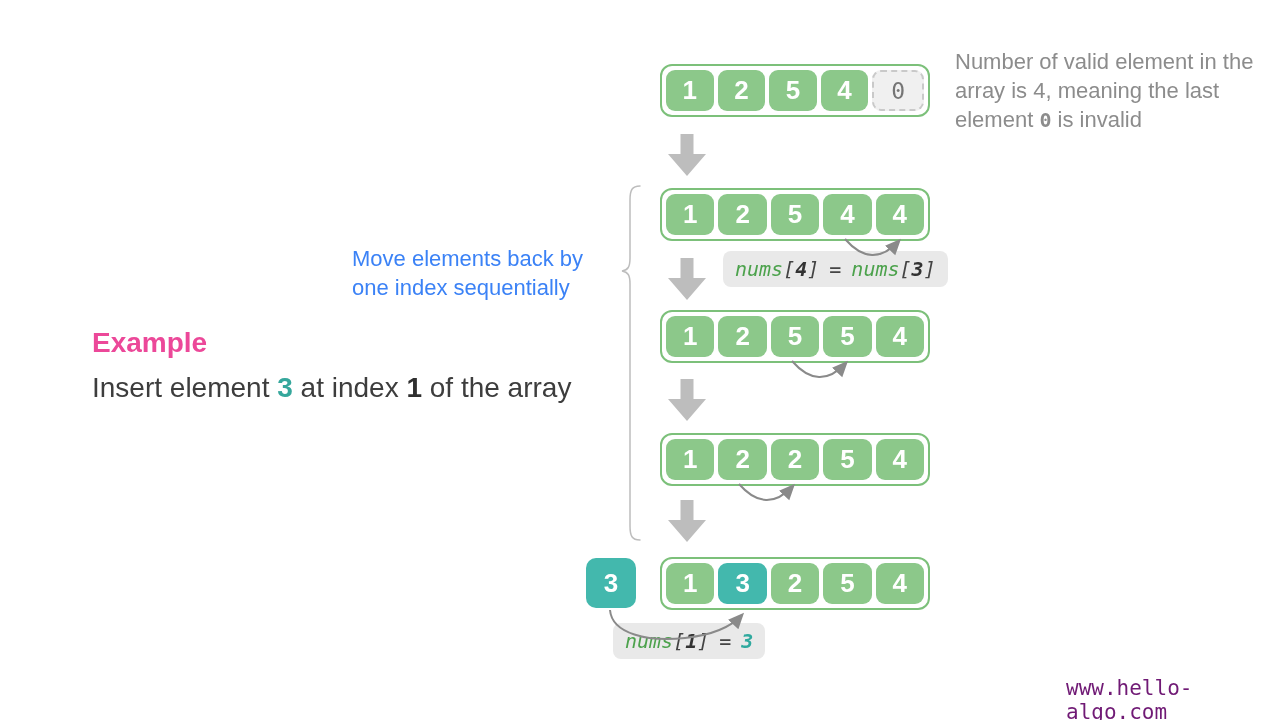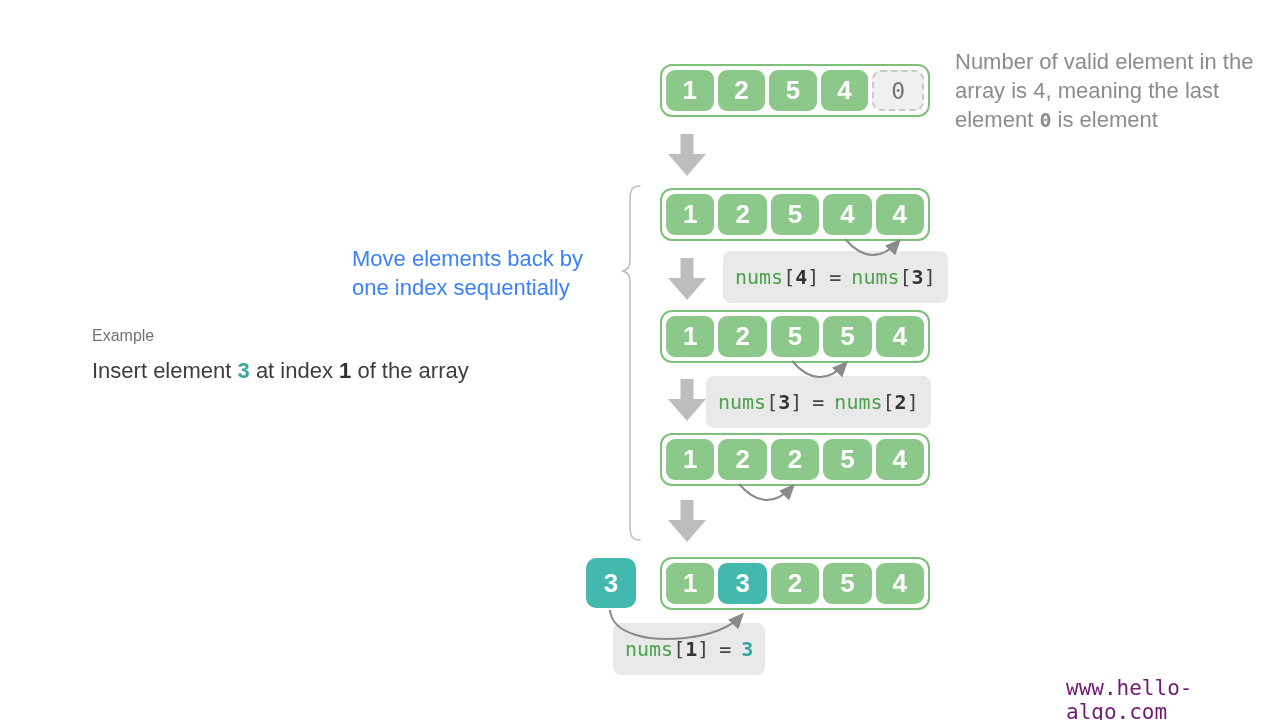--- a/index.html
+++ b/index.html
@@ -26,40 +26,40 @@
     font-family:"DejaVu Sans Mono", monospace; font-size:23px; font-weight:normal;
   }
   .insert-box {
     position:absolute; left:586px; top:558px; width:50px; height:50px;
     background:#43b8ad; border-radius:10px; display:flex; align-items:center; justify-content:center;
     color:#ffffff; font-size:26px; font-weight:bold; z-index:1;
   }
 
   
   .clabel {
-    position:absolute; background:#e9e9e9; border-radius:8px; padding:12px 12px;
+    position:absolute; background:#e9e9e9; border-radius:8px; padding:4px 12px;
     font-family:"DejaVu Sans Mono", monospace; font-size:20px; line-height:28px;
-    white-space:nowrap; z-index:2;
+    white-space:nowrap; z-index:2;font-style:italic;
   }
   .clabel .fn { color:#4ca24c; }
   .clabel .pp { color:#444444; }
   .clabel .eq { margin:0 10px; }
   .clabel .bb { color:#333333; font-weight:bold; }
   .clabel .tv { color:#2fa99e; font-weight:bold; }
 
   
   .note {
     position:absolute; color:#8c8c8c; font-size:22px; line-height:29px; z-index:4;
   }
   .mono0 {
     font-family:"DejaVu Sans Mono", monospace; font-weight:bold; font-size:20px;
   }
   .example { position:absolute; left:92px; top:327px; z-index:4; }
-  .ex-h { color:#737373; font-size:16px; font-weight:normal; }
-  .ex-l { margin-top:13px; color:#3d3d3d; font-size:22px; white-space:nowrap; }
+  .ex-h { color:#ec4899; font-size:28px; font-weight:bold; }
+  .ex-l { margin-top:13px; color:#3d3d3d; font-size:28px; white-space:nowrap; }
   .ex-teal { color:#35a79c; font-weight:bold; }
   .ex-bold { color:#2f2f2f; font-weight:bold; }
   .move-note {
     position:absolute; left:352px; top:244px; width:240px;
     color:#3b82f6; font-size:22px; line-height:29px; z-index:4;
   }
   .watermark {
     position:absolute; left:1066px; top:676px; color:#701a75;
     font-family:"DejaVu Sans Mono", monospace; font-size:21px; z-index:4;
   }
@@ -122,41 +122,38 @@
     <span class="cell g">1</span>
     <span class="cell t">3</span>
     <span class="cell g">2</span>
     <span class="cell g">5</span>
     <span class="cell g">4</span>
   </div>
 
   <div class="clabel" style="left:723px;top:251px">
     <span class="fn">nums</span><span class="pp">[</span><span class="bb">4</span><span class="pp">]</span><span class="pp eq">=</span><span class="fn">nums</span><span class="pp">[</span><span class="bb">3</span><span class="pp">]</span>
   </div>
-  <div class="clabel" style="left:706px;top:376px">
-    <span class="fn">nums</span><span class="pp">[</span><span class="bb">3</span><span class="pp">]</span><span class="pp eq">=</span><span class="fn">nums</span><span class="pp">[</span><span class="bb">2</span><span class="pp">]</span>
-  </div>
   <div class="clabel" style="left:613px;top:623px">
     <span class="fn">nums</span><span class="pp">[</span><span class="bb">1</span><span class="pp">]</span><span class="pp eq">=</span><span class="tv">3</span>
   </div>
 
   <svg class="svg-layer svg-front" width="1280" height="720" viewBox="0 0 1280 720">
     <defs>
       <marker id="ah" markerWidth="10" markerHeight="10" refX="6.5" refY="3.5" orient="auto">
         <path d="M0 0 L8 3.5 L0 7 Z" fill="#8a8a8a"></path>
       </marker>
     </defs>
     <path d="M 845 239 Q 872 270 899 241" fill="none" stroke="#8a8a8a" stroke-width="2" marker-end="url(#ah)"></path>
     <path d="M 792 361 Q 819 392 846 363" fill="none" stroke="#8a8a8a" stroke-width="2" marker-end="url(#ah)"></path>
     <path d="M 739 484 Q 766 515 793 486" fill="none" stroke="#8a8a8a" stroke-width="2" marker-end="url(#ah)"></path>
     <path d="M 610 610 C 612 634 648 642 685 638 C 712 635 731 627 742 615" fill="none" stroke="#8a8a8a" stroke-width="2" marker-end="url(#ah)"></path>
   </svg>
 
   <div class="note" style="left:955px;top:47px;width:305px">
-    <span>Number of valid element in the array is 4, meaning the last element </span><span class="mono0">0</span><span> is element</span>
+    <span>Number of valid element in the array is 4, meaning the last element </span><span class="mono0">0</span><span> is invalid</span>
   </div>
 
   <div class="example">
     <div class="ex-h">Example</div>
     <div class="ex-l">
       <span>Insert element </span><span class="ex-teal">3</span><span> at index </span><span class="ex-bold">1</span><span> of the array</span>
     </div>
   </div>
 
   <div class="move-note">Move elements back by one index sequentially</div>

